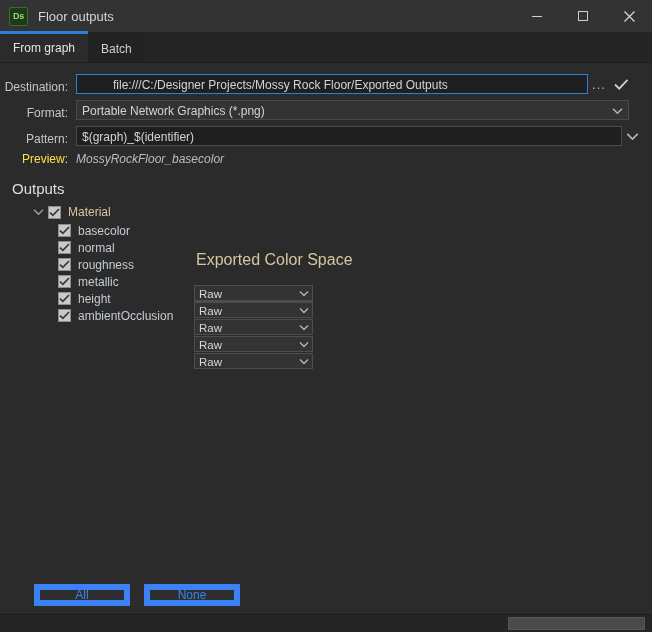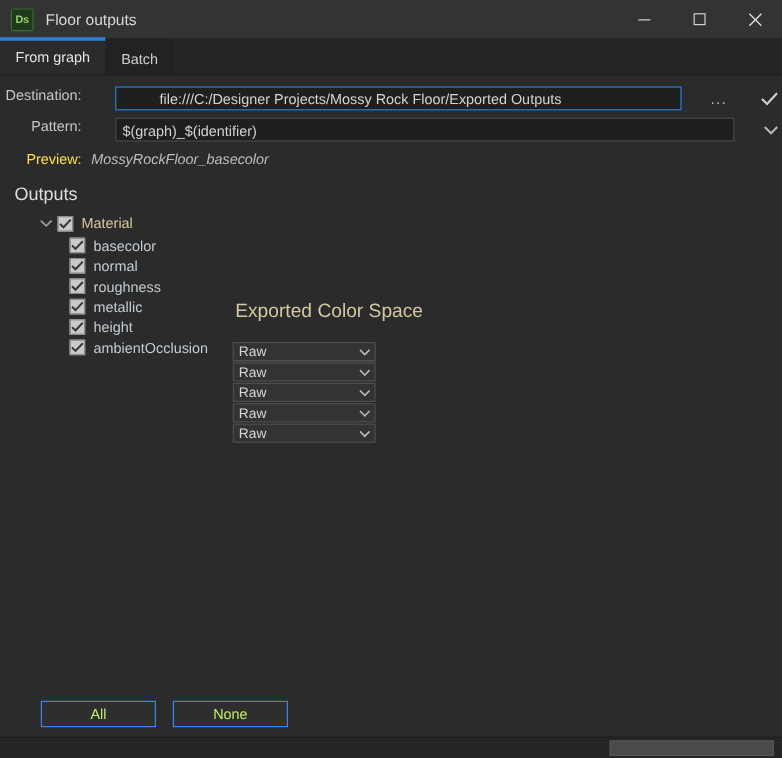--- a/index.html
+++ b/index.html
@@ -106,24 +106,23 @@
     flex: 1 1 auto;
     position: relative;
     background: #2b2b2b;
     padding: 0;
     overflow: hidden;
   }
 
   
   .form-row {
     display: flex;
-    align-items: flex-start;
+    align-items: flex-end;
     height: 22px;
     margin: 0 0 4px 0;
-    gap: 20px;
   }
   .form-row .lbl {
     width: 68px;
     text-align: right;
     padding-right: 8px;
     font-size: 12px;
     color: #c6c6c6;
     flex: 0 0 auto;
     white-space: nowrap;
   }
@@ -288,22 +287,22 @@
     height: 14px;
     display: flex;
     align-items: center;
   }
 
   
   .sel-btn {
     width: 96px;
     height: 22px;
     background: #2e2e2e;
-    border: 1px solid #3b82f6;
-    color: #bef264;
+    border: 6px solid #3b82f6;
+    color: #3b82f6;
     font-size: 12px;
     display: flex;
     align-items: center;
     justify-content: center;
     font-family: "Liberation Sans", sans-serif;
     box-sizing: border-box;
   }
   #auto-row {
     display: flex;
     align-items: center;
@@ -378,20 +377,31 @@
       <div class="lbl">Destination:</div>
       <div class="textfield focused" style="width:512px;padding-left:36px;">file:///C:/Designer Projects/Mossy Rock Floor/Exported Outputs</div>
       <div class="dots-btn">...</div>
       <div class="check-icon">
         <svg width="15" height="13" viewBox="0 0 15 13">
           <polyline points="1,6.5 5.2,10.6 13.5,1.8" fill="none" stroke="#d0d0d0" stroke-width="1.8"></polyline>
         </svg>
       </div>
     </div>
 
+    <div class="form-row">
+      <div class="lbl">Format:</div>
+      <div class="combo" style="width:553px;">
+        <span>Portable Network Graphics (*.png)</span>
+        <span class="chev">
+          <svg width="11" height="8" viewBox="0 0 11 8">
+              <polyline points="1,1.8 5.5,6.2 10,1.8" fill="none" stroke="#b6b6b6" stroke-width="1.5"></polyline>
+            </svg>
+        </span>
+      </div>
+    </div>
 
     <div class="form-row">
       <div class="lbl">Pattern:</div>
       <div class="textfield" style="width:546px;">$(graph)_$(identifier)</div>
       <div class="outer-chev">
         <svg width="13" height="9" viewBox="0 0 13 9">
           <polyline points="1.3,1.9 6.5,7 11.7,1.9" fill="none" stroke="#b6b6b6" stroke-width="1.7"></polyline>
         </svg>
       </div>
     </div>

